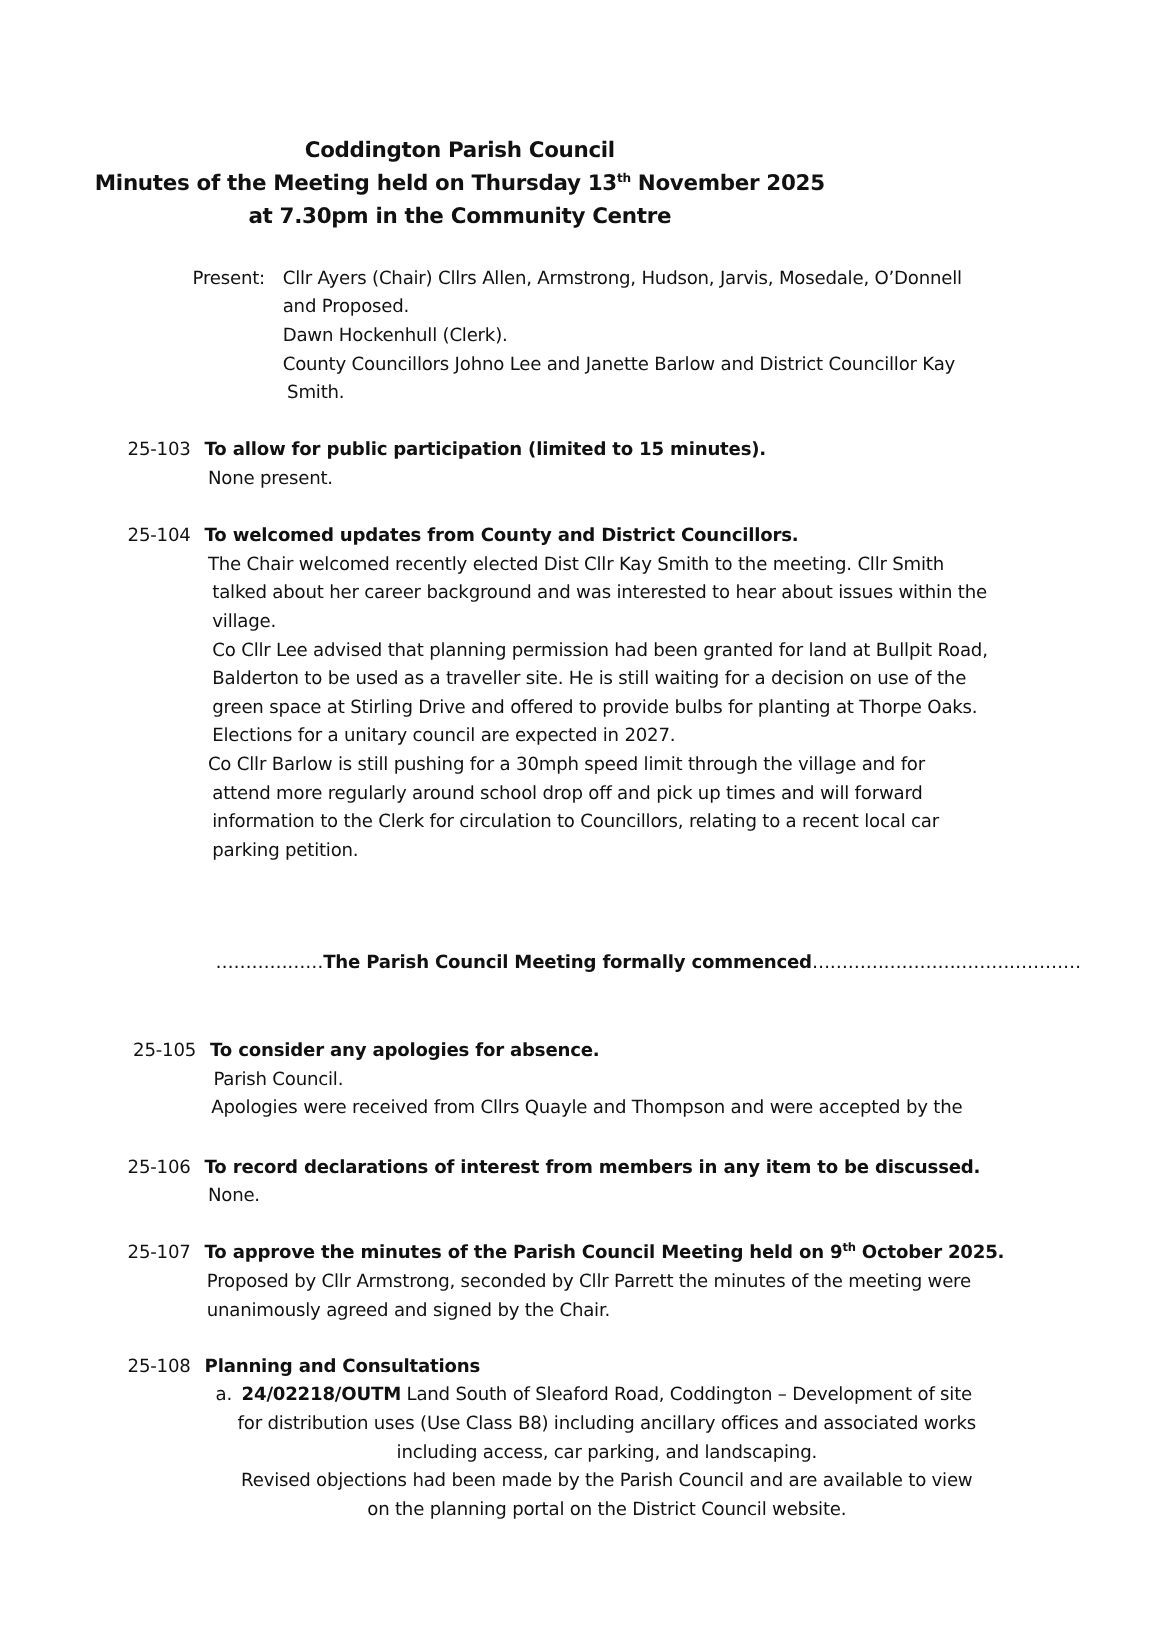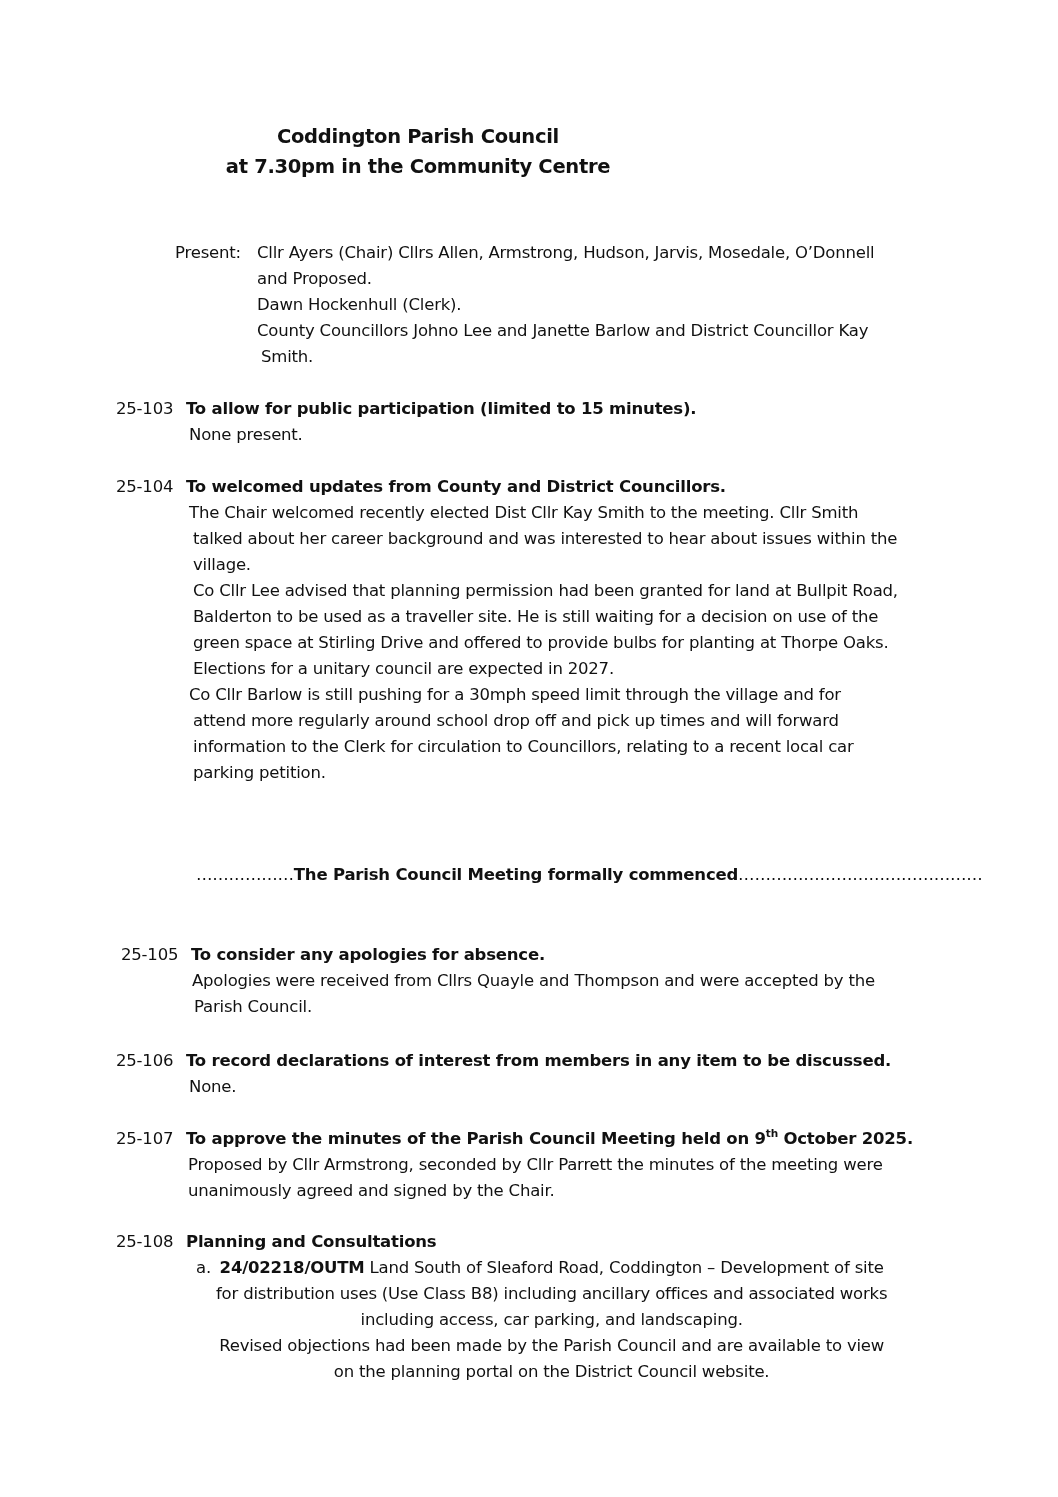--- a/index.html
+++ b/index.html
@@ -24,20 +24,21 @@
   .sub { position: absolute; left: 196px; top: 1255px; line-height: 26px; }
   .sub .letter { position: absolute; left: 0; top: 0; }
   .sub .lines { position: absolute; left: 20px; top: 0; white-space: nowrap; text-align: center; }
   .sub .lines div { height: 26px; }
 </style>
 </head>
 <body>
 
 <div class="title-block">
   <div>Coddington Parish Council</div>
+  <div><span>Minutes of the Meeting held on Thursday 13</span><sup>th</sup><span> November 2025</span></div>
   <div>at 7.30pm in the Community Centre</div>
 </div>
 
 <div class="present">
   <span class="lbl">Present:</span>
   <span class="ln" style="left:82px;top:0">Cllr Ayers (Chair) Cllrs Allen, Armstrong, Hudson, Jarvis, Mosedale, O’Donnell</span>
   <span class="ln" style="left:82px;top:26px">and Proposed.</span>
   <span class="ln" style="left:82px;top:52px">Dawn Hockenhull (Clerk).</span>
   <span class="ln" style="left:82px;top:78px">County Councillors Johno Lee and Janette Barlow and District Councillor Kay</span>
   <span class="ln" style="left:86px;top:104px">Smith.</span>
@@ -70,22 +71,22 @@
 </div>
 
 <div class="commence">
   <span>………………</span><b>The Parish Council Meeting formally commenced</b><span>………………………………………</span>
 </div>
 
 <div class="item" style="top:942px">
   <span class="num" style="left:121px">25-105</span>
   <span class="head" style="left:191px">To consider any apologies for absence.</span>
   <div class="body" style="left:192px;top:26px">
+    <div style="padding-left:2px">Parish Council.</div>
     <div>Apologies were received from Cllrs Quayle and Thompson and were accepted by the</div>
-    <div style="padding-left:2px">Parish Council.</div>
   </div>
 </div>
 
 <div class="item" style="top:1048px">
   <span class="num" style="left:116px">25-106</span>
   <span class="head" style="left:186px">To record declarations of interest from members in any item to be discussed.</span>
   <div class="body" style="left:189px;top:26px">
     <div>None.</div>
   </div>
 </div>

